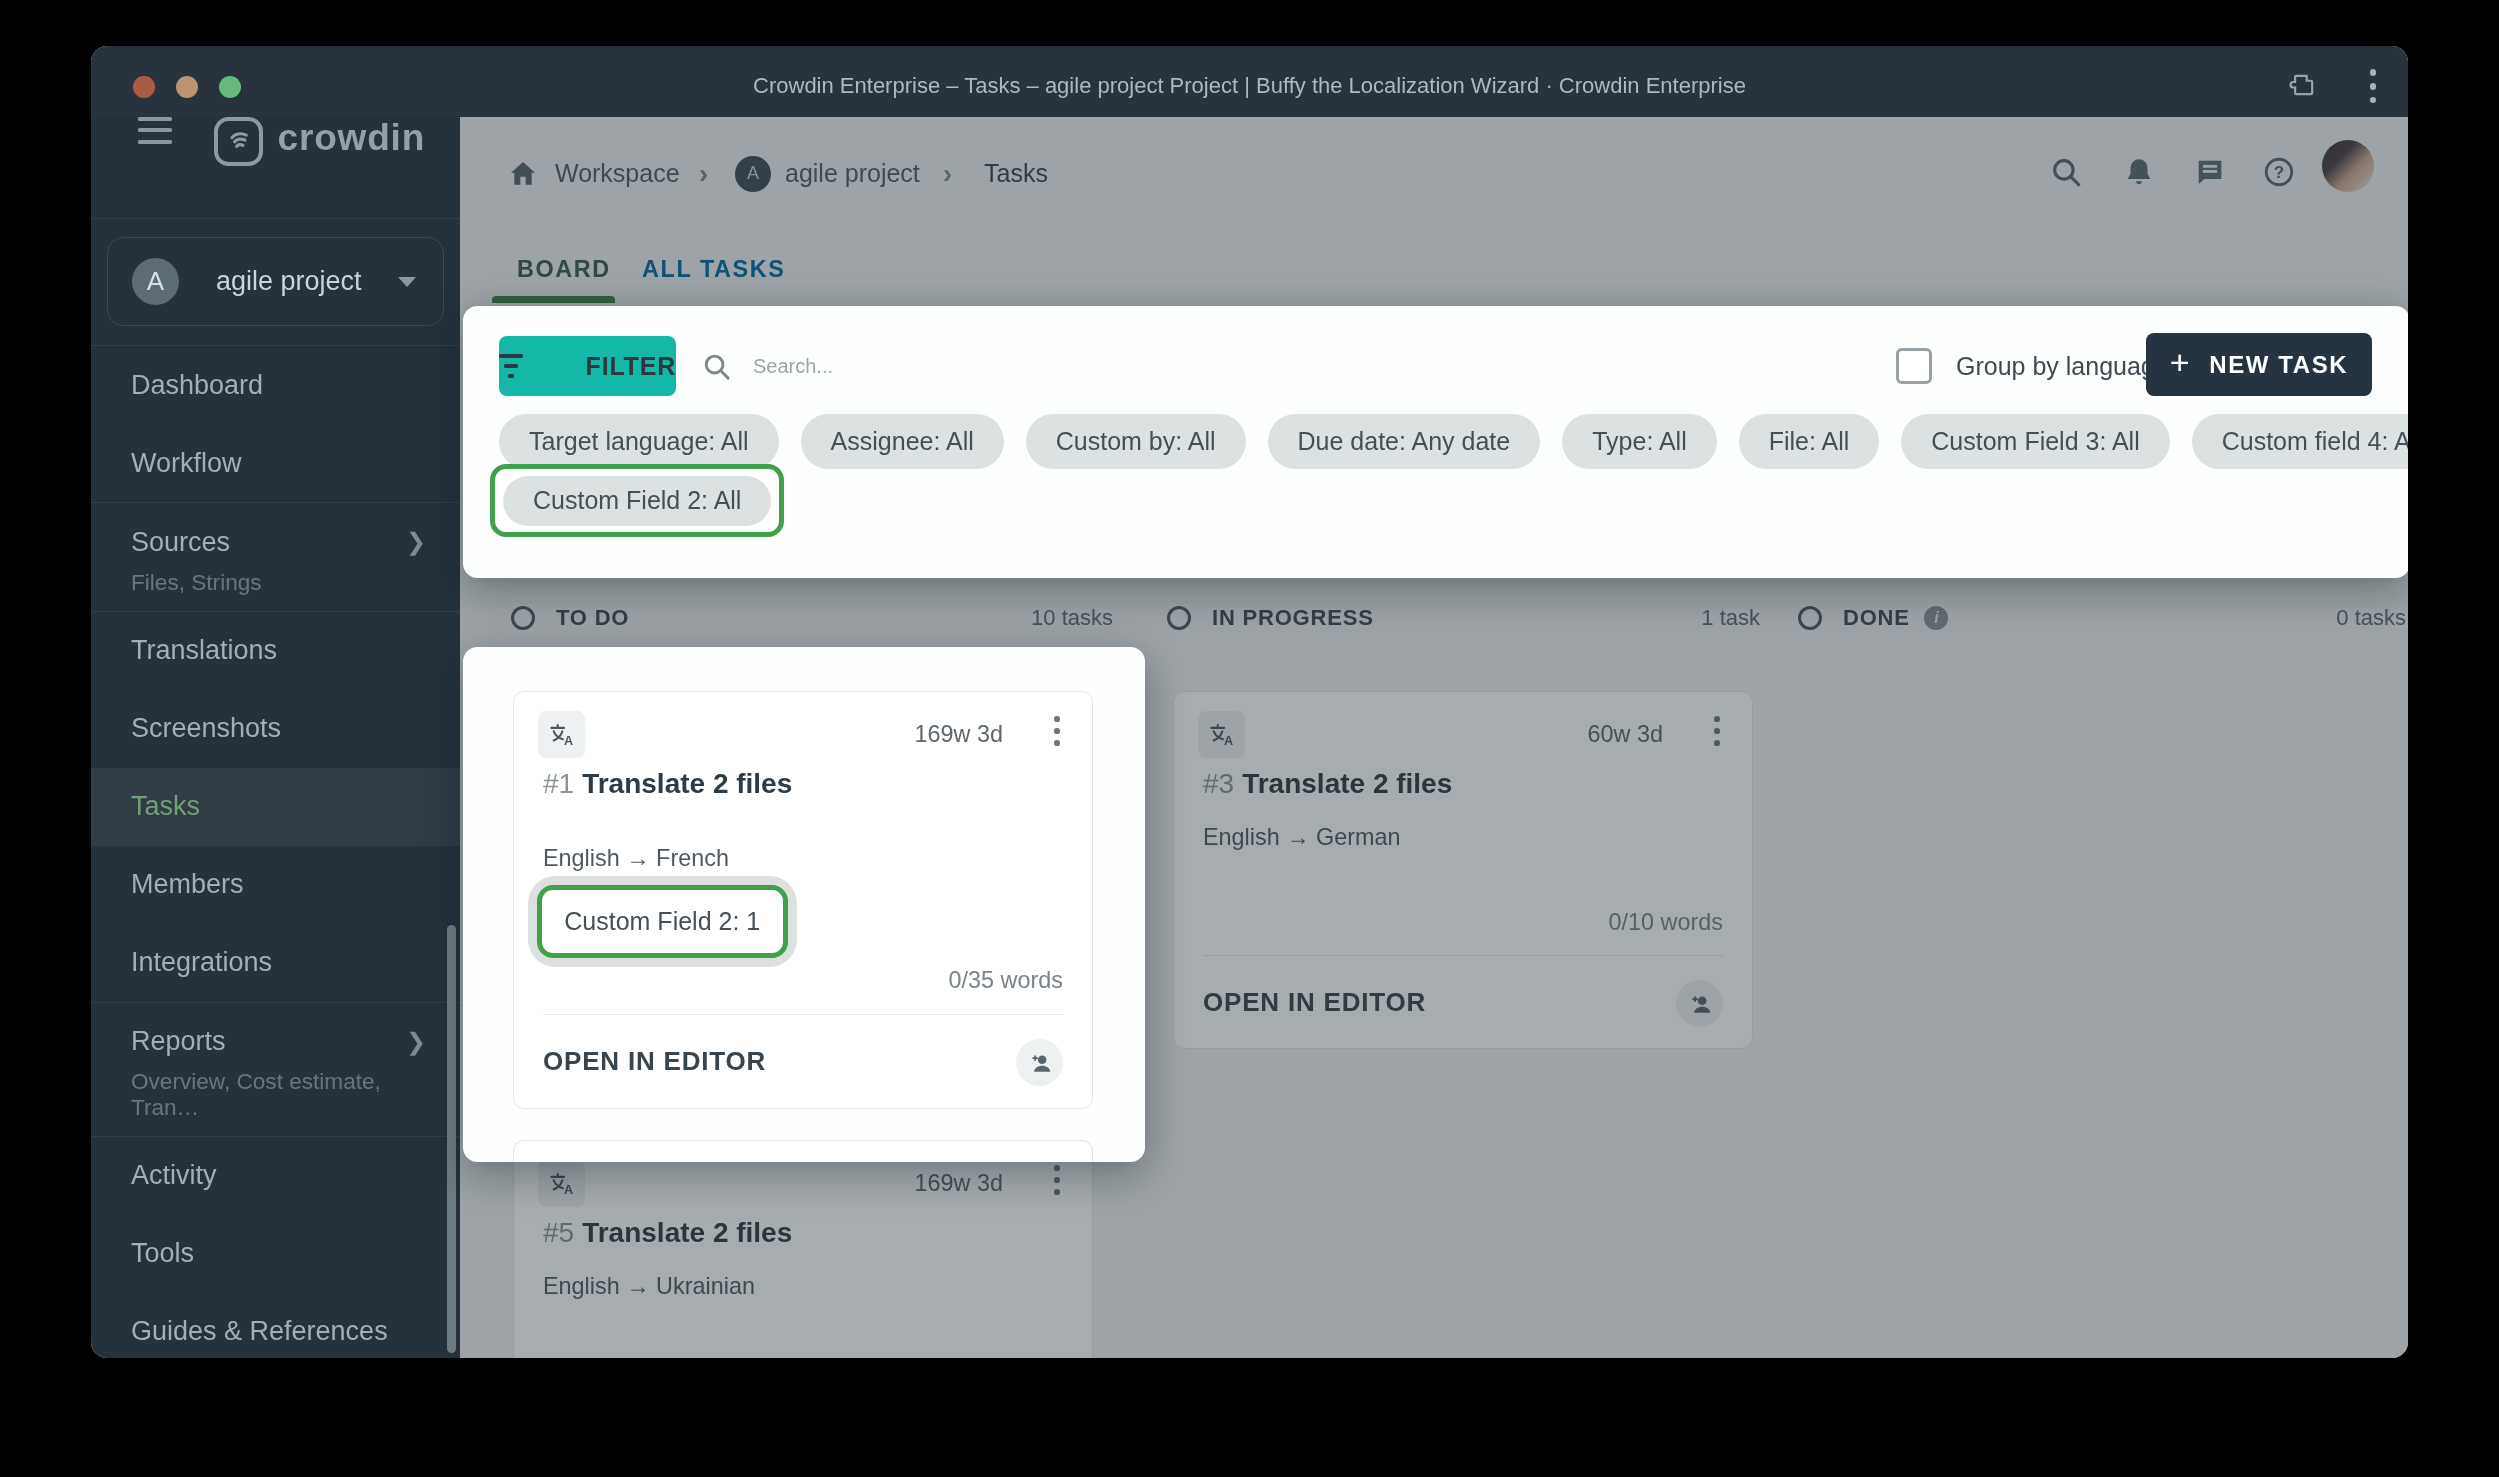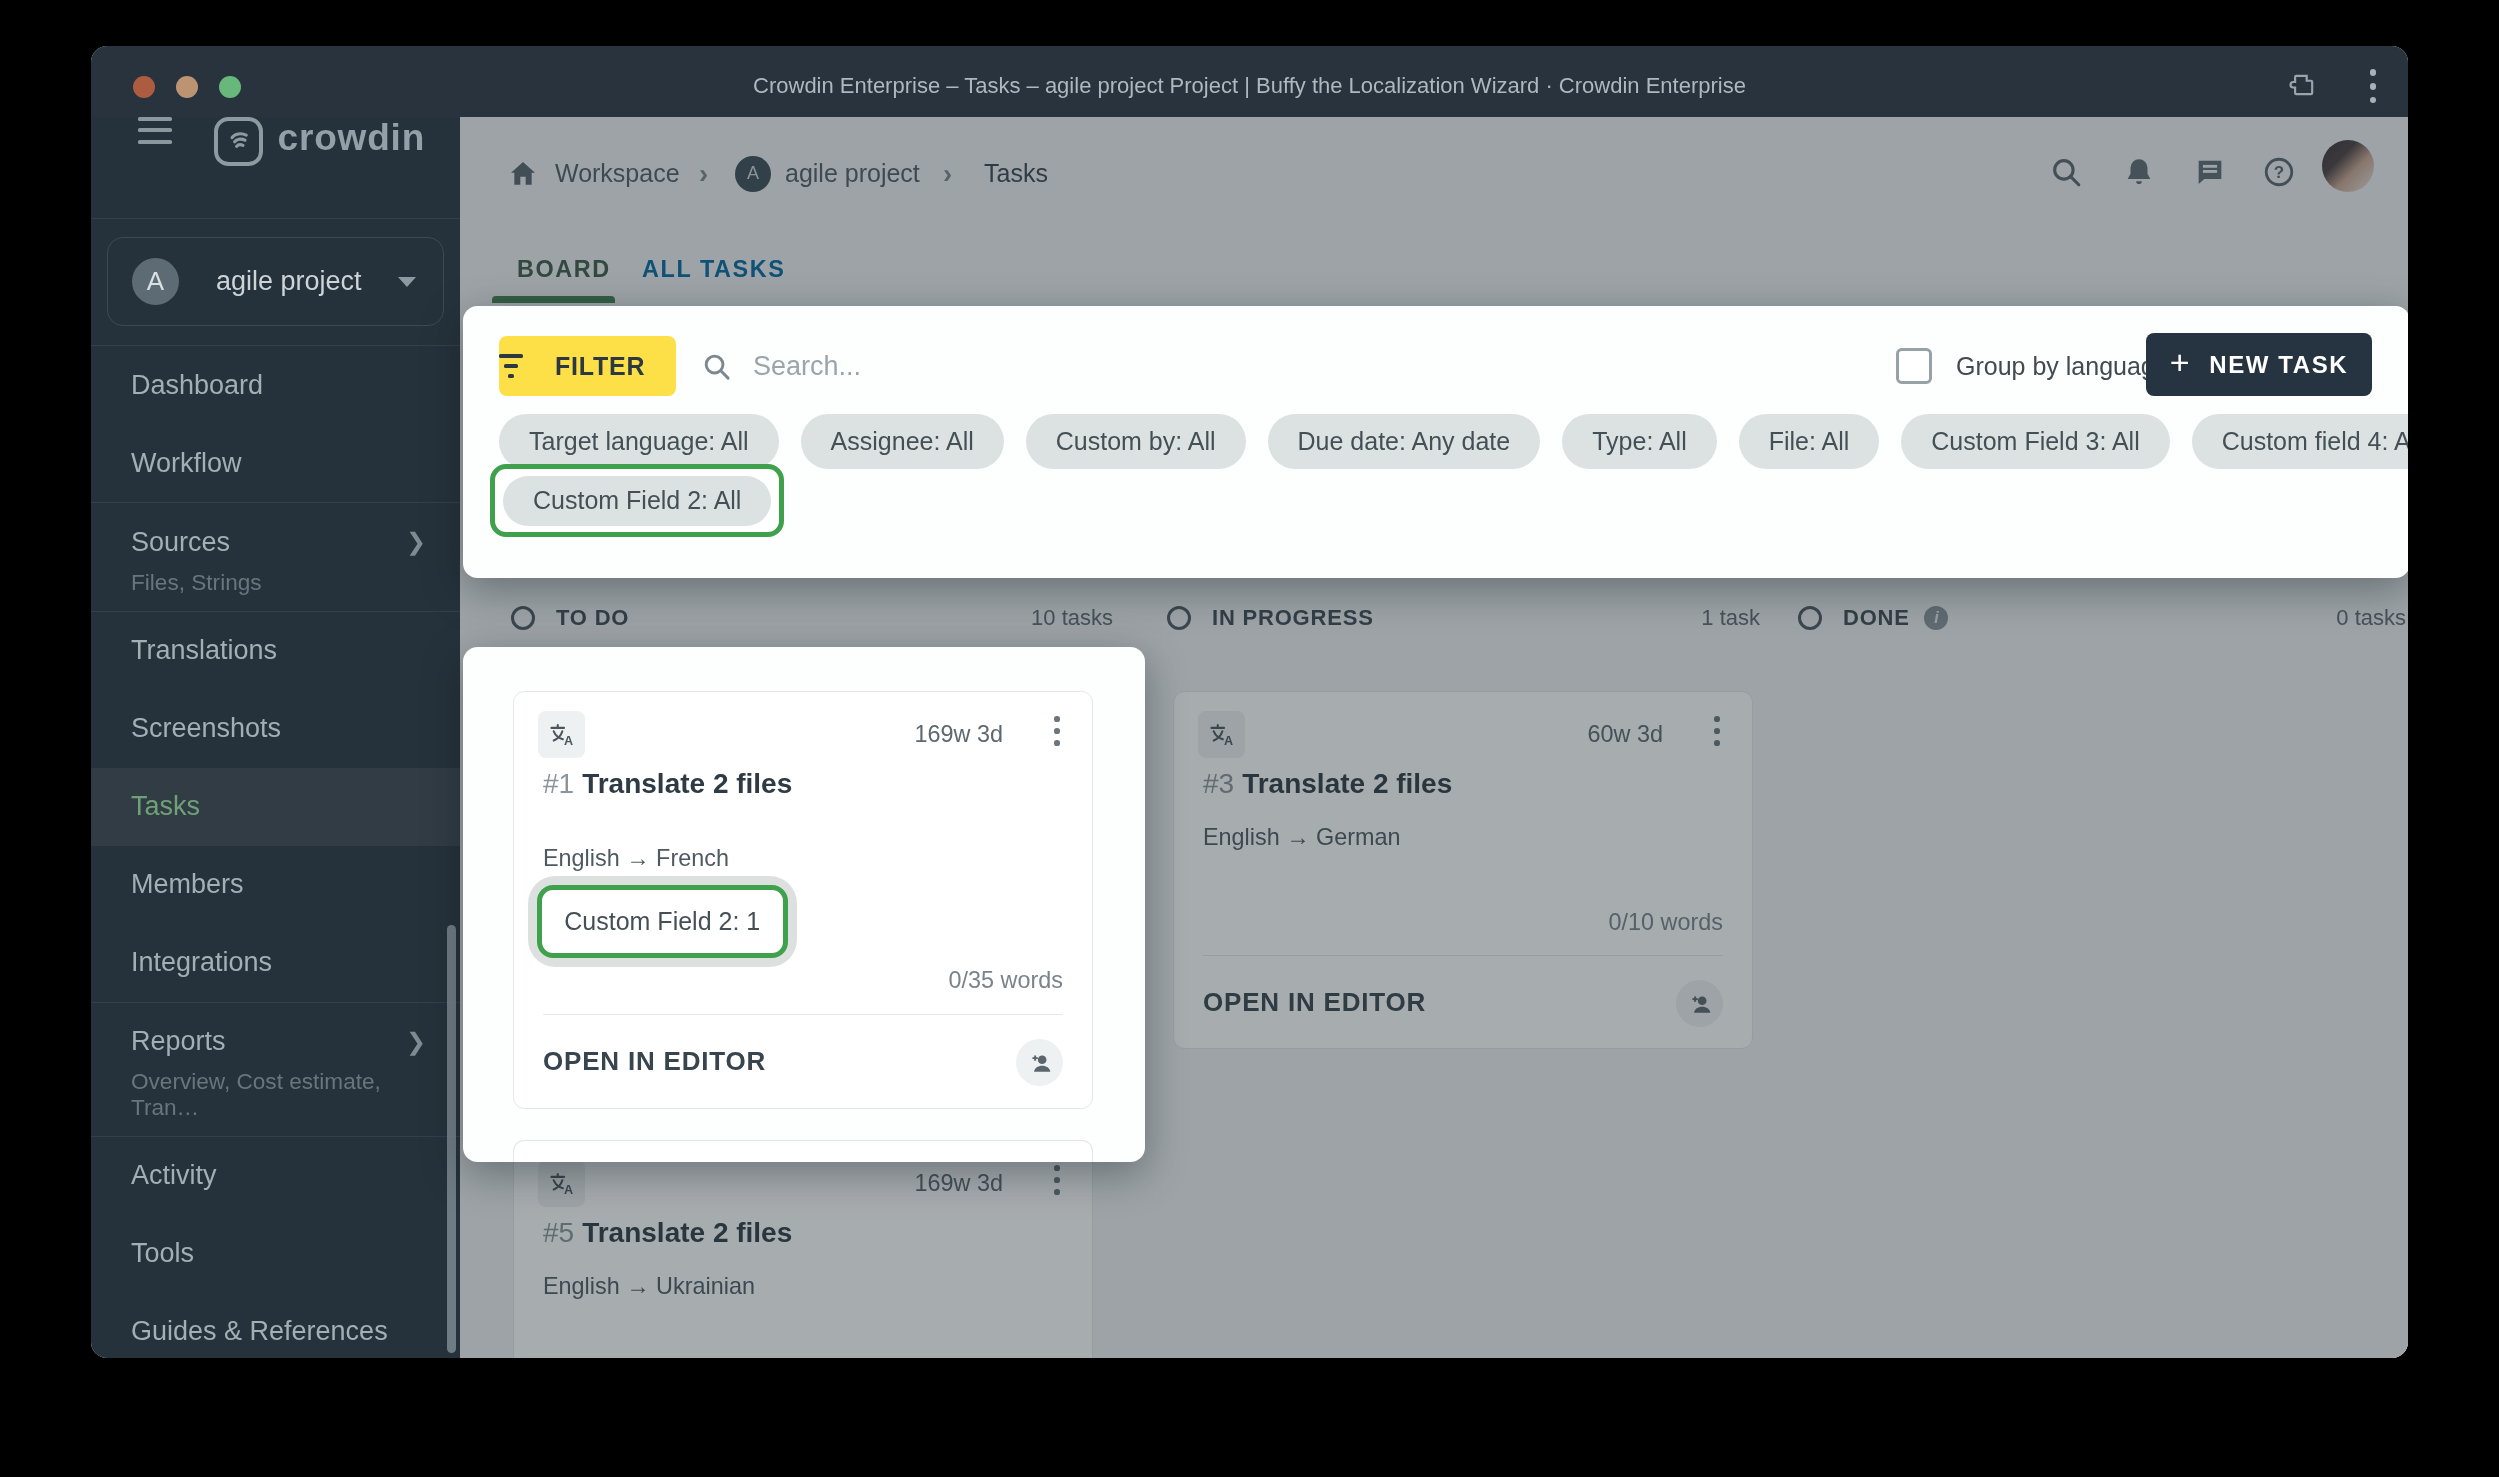--- a/index.html
+++ b/index.html
@@ -93,28 +93,28 @@
   .ring { display:inline-block; border:5.7px solid #3fa14c; background:#fff; border-radius:16px; padding:6.5px 8px; }
   .ring .chip { height:50px; }
 
   
   #overlay { position:absolute; left:369px; top:71px; right:0; bottom:0; background:rgba(36,47,55,0.40); z-index:5; }
   .panel { position:absolute; background:#fdfefe; border-radius:14.6px; z-index:10;
            box-shadow:0 11.3px 40px rgba(10,20,26,0.35); }
   #panel-filter { left:372px; top:260px; width:1947px; height:272px; }
   #panel-card { left:372px; top:601px; width:682px; height:515px; overflow:hidden; }
 
-  .filter-btn { position:absolute; left:36px; top:30px; width:177px; height:60px; background:#fde047; border-radius:8px;
-                display:flex; align-items:center; justify-content:flex-start; gap:32px; font-size:25px; font-weight:bold;
+  .filter-btn { position:absolute; left:36px; top:30px; width:177px; height:60px; background:#14b8a6; border-radius:8px;
+                display:flex; align-items:center; justify-content:space-between; gap:32px; font-size:25px; font-weight:bold;
                 color:#2c3940; letter-spacing:0.8px; }
   .f-ico { display:flex; flex-direction:column; gap:5.7px; align-items:center; }
   .f-ico i { display:block; height:4px; background:#2c3940; border-radius:1.6px; }
   .f-ico i:nth-child(1){ width:24px; } .f-ico i:nth-child(2){ width:14.6px; } .f-ico i:nth-child(3){ width:5.7px; }
   .search-wrap { position:absolute; left:238px; top:30px; height:60px; display:flex; align-items:center; gap:21px; }
-  .search-ph { font-size:27px; color:#9aa5ab; }
+  .search-ph { font-size:20px; color:#9aa5ab; }
   .gbl-wrap { position:absolute; left:1433px; top:30px; height:60px; display:flex; align-items:center; gap:24px; }
   .checkbox { width:36px; height:36px; border:3.2px solid #97a2a6; border-radius:5.7px; background:#fff; }
   .gbl-label { font-size:25px; color:#3f4a51; }
   .newtask-btn { position:absolute; left:1683px; top:27px; width:226px; height:63px; background:#263340; border-radius:8px;
                  display:flex; align-items:center; justify-content:center; gap:18px; color:#fff;
                  font-size:24px; font-weight:bold; letter-spacing:1.6px; }
   .plus { font-size:34px; font-weight:normal; margin-top:-3.2px; }
   .chips-row { position:absolute; left:36px; top:108px; display:flex; gap:22px; }
   .hl-chip-wrap { position:absolute; left:27px; top:158px; }
 

